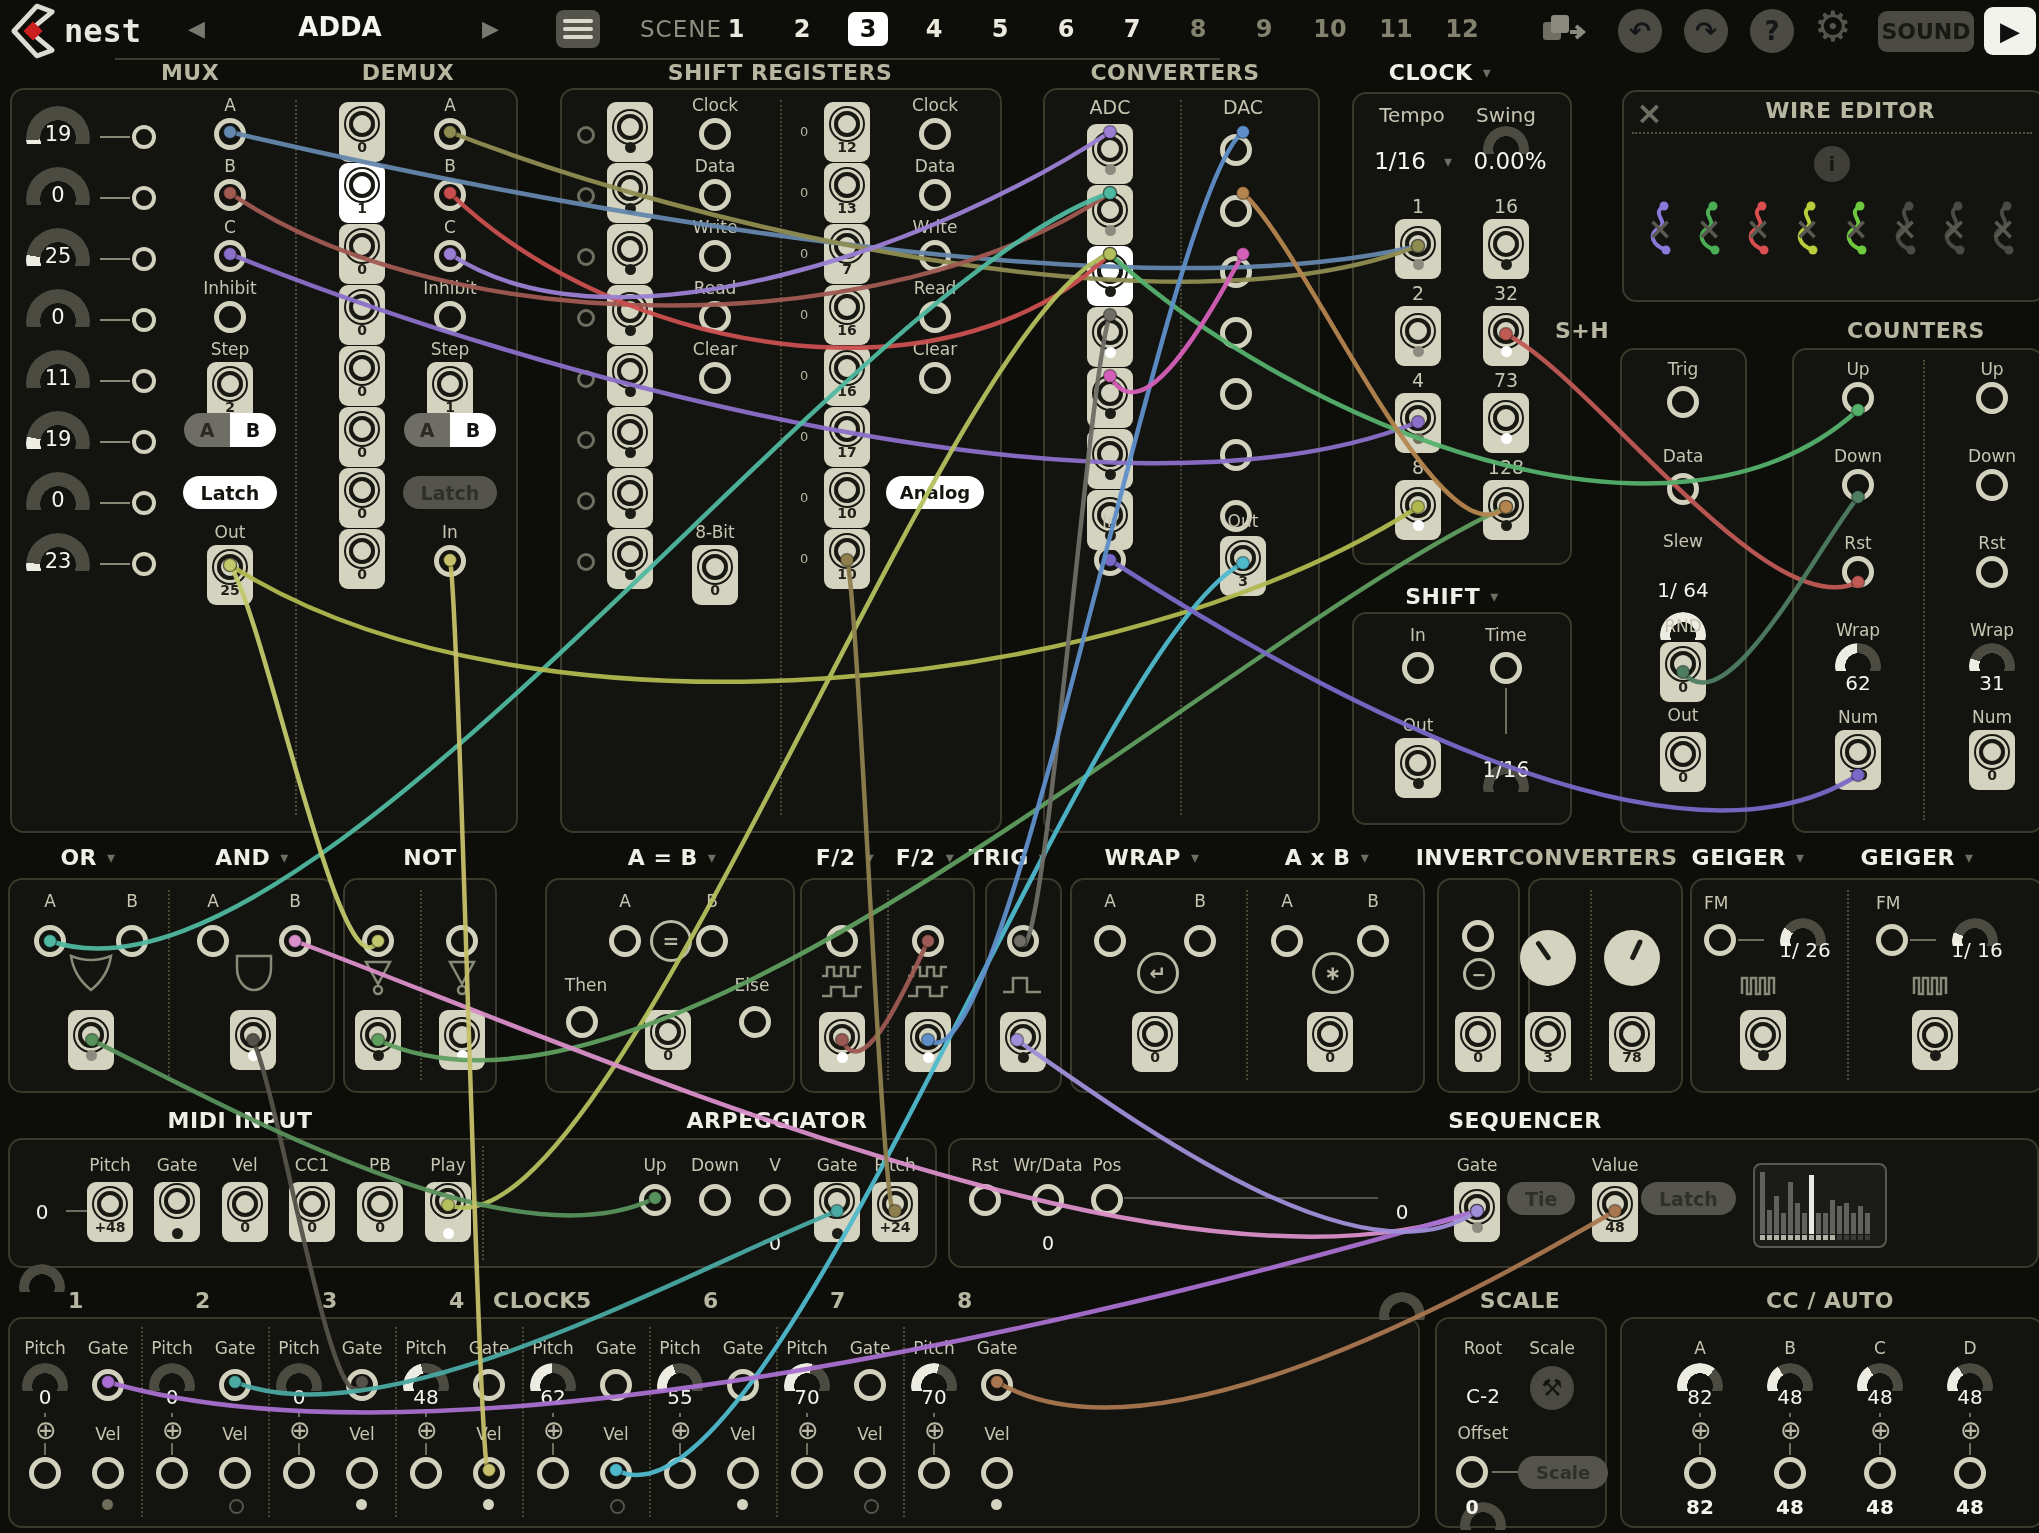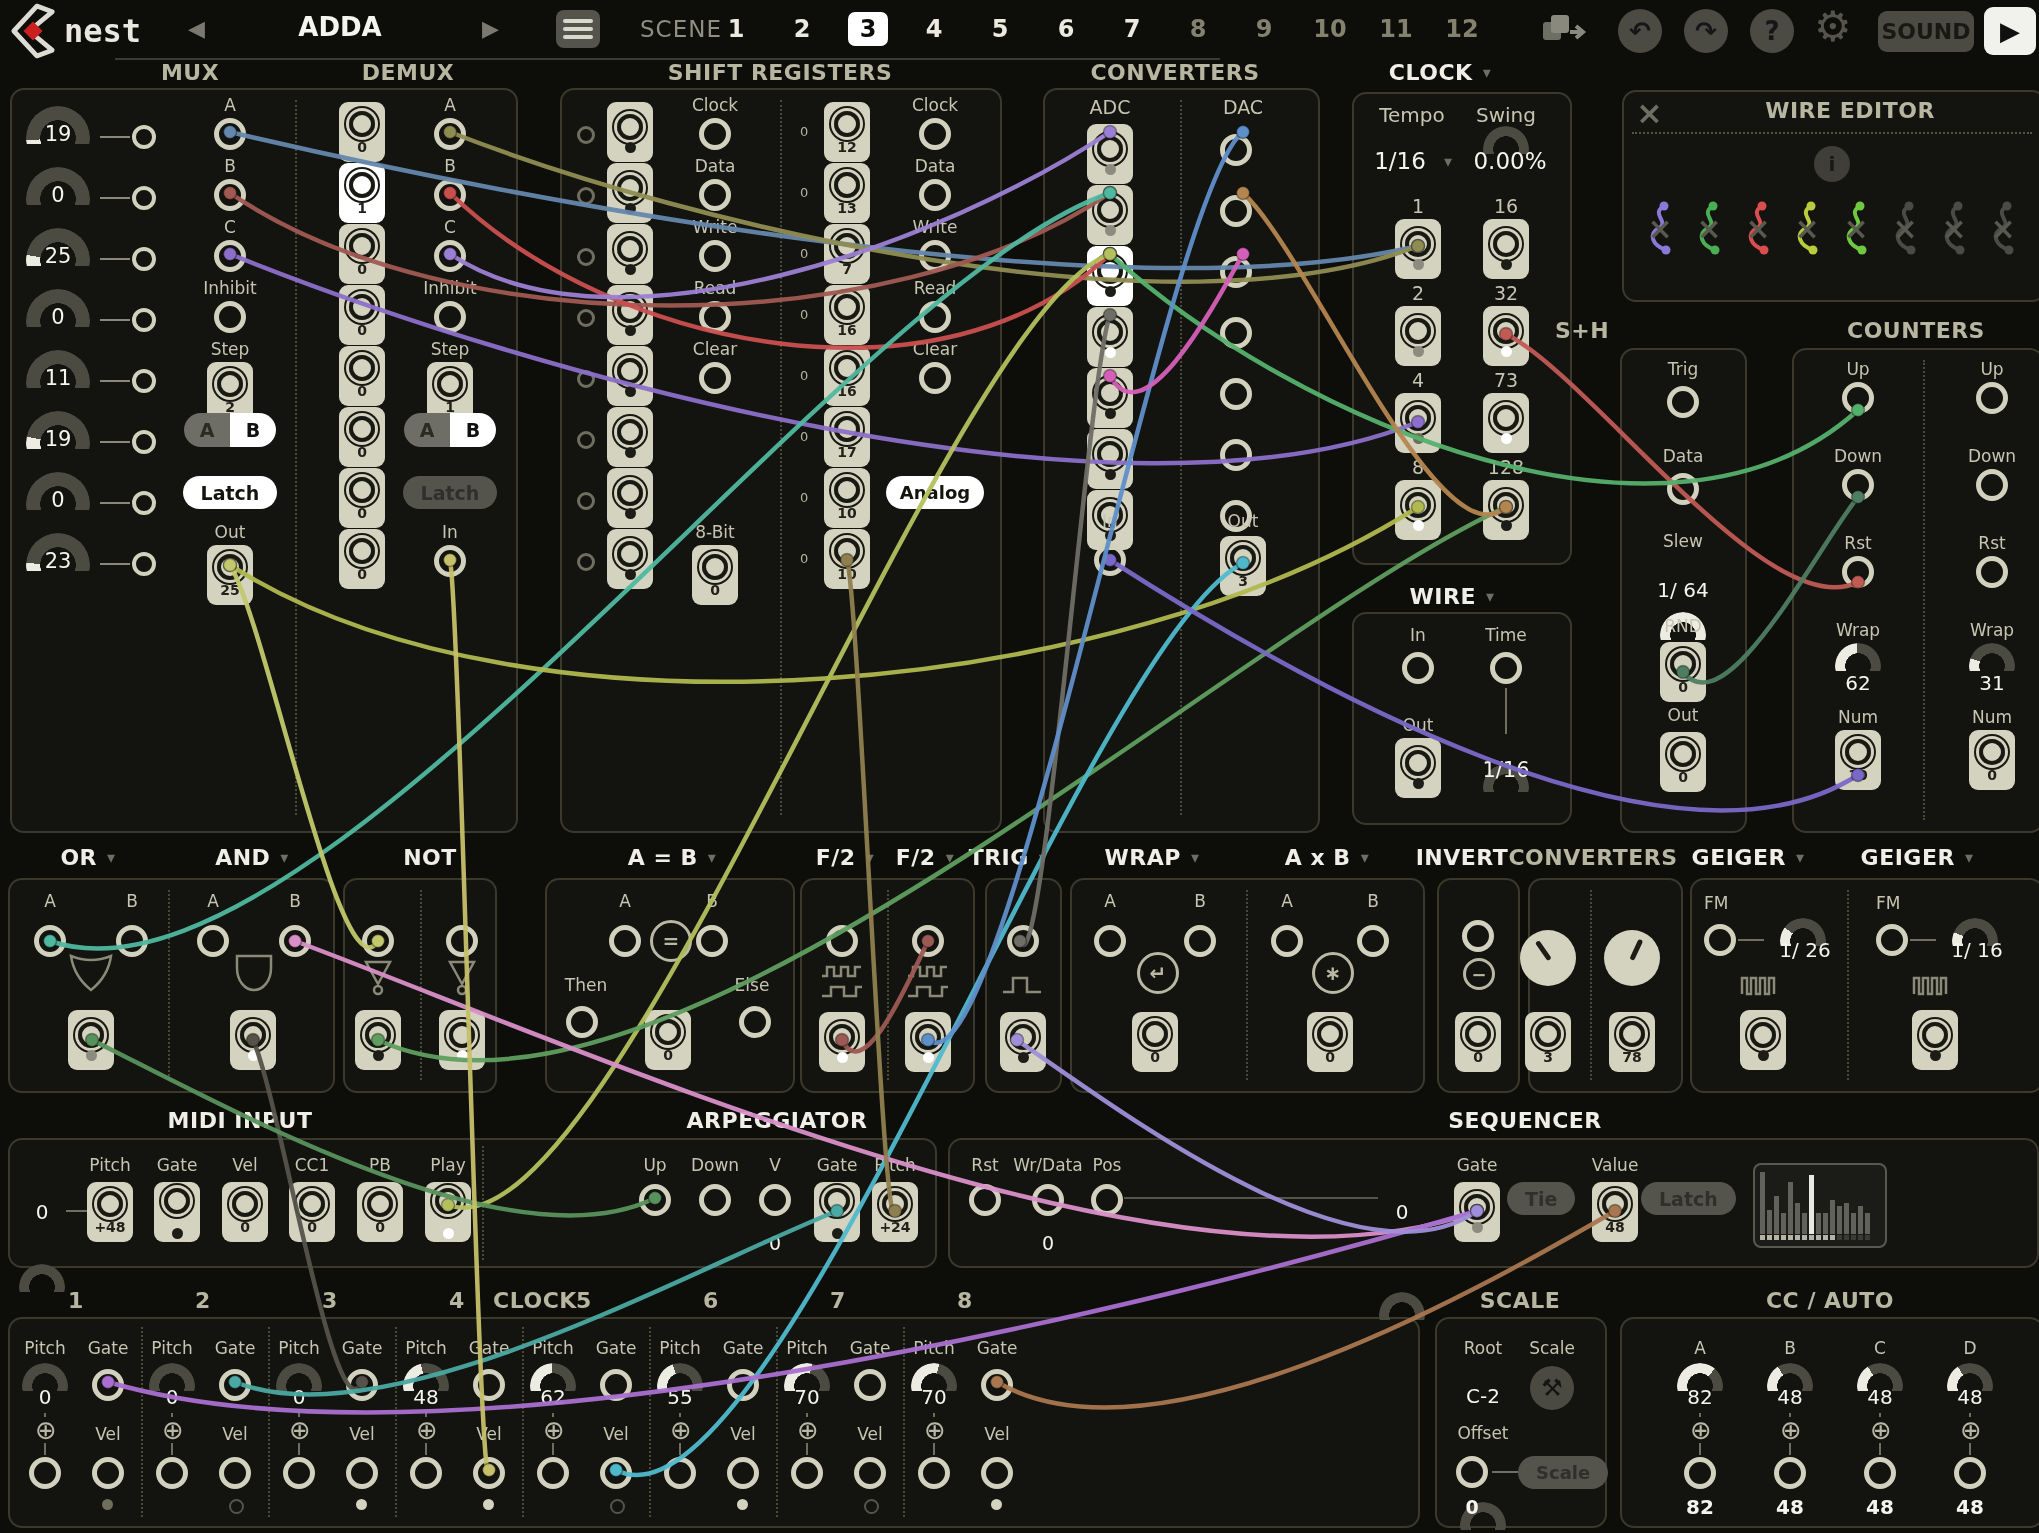--- a/index.html
+++ b/index.html
@@ -717,21 +717,21 @@
       </div>
       <div class="cell88">
         <div class="lab" style="font-size:19px;">128</div>
       <div class="bj" style="margin-top:2px;">
           <div class="ring"></div>
           <span class="led dark"></span>
         </div>
       </div>
     </div>
 
-  <div class="hdr wh ct abs" style="left:1452px;top:584px;"><span>WIRE</span><span class="caret">▾</span></div>
+  <div class="hdr wh ct abs" style="left:1452px;top:584px;"><span>SHIFT</span><span class="caret">▾</span></div>
   <div class="panel" style="left:1352px;top:612px;width:220px;height:213px;"></div>
   <div class="abs ct lab" style="left:1418px;top:626px;z-index:2;">In</div>
   <div class="abs" style="left:1402px;top:652px;z-index:2;">
       <div class="pj"></div>
     </div>
   <div class="abs ct lab" style="left:1506px;top:626px;z-index:2;">Time</div>
   <div class="abs" style="left:1490px;top:652px;z-index:2;">
       <div class="pj"></div>
     </div>
   <div class="vline" style="left:1505px;top:688px;height:46px;z-index:2;"></div>

